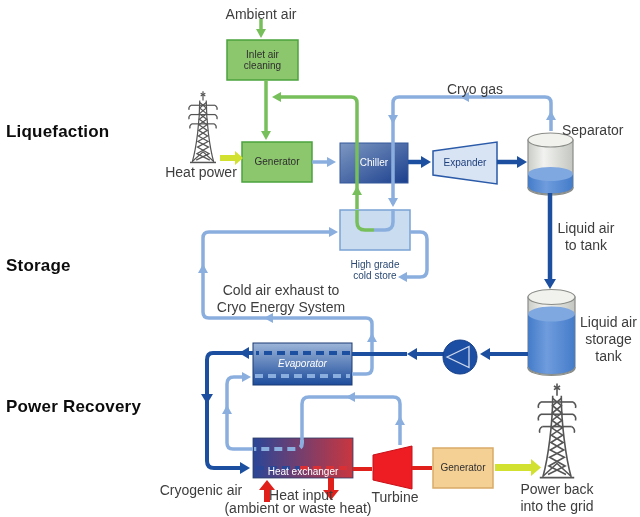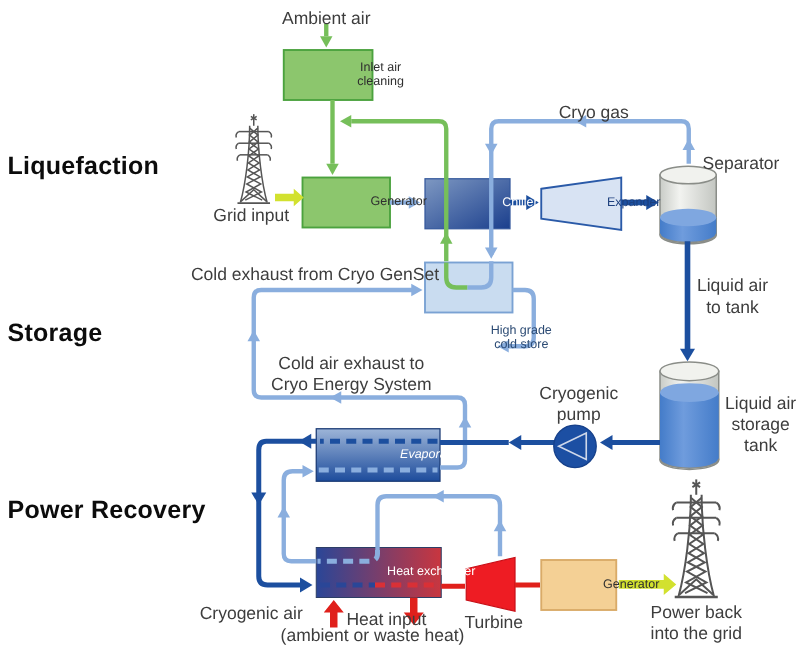--- a/index.html
+++ b/index.html
@@ -2,24 +2,24 @@
 <html><head>
 <meta charset="utf-8">
 <style>
   html,body{margin:0;padding:0;background:#fff;}
   .canvas{position:relative;width:640px;height:517px;background:#fff;overflow:hidden;
           font-family:"Liberation Sans", sans-serif;}
   .canvas svg{position:absolute;left:0;top:0;}
   .lbl{position:absolute;font-size:14px;line-height:1.2;color:#3d3d3d;
        text-align:center;white-space:pre-line;}
   .lbl.left{text-align:left;}
-  .section{position:absolute;font-size:20px;font-weight:bold;color:#0c0c0c;
+  .section{position:absolute;font-size:17px;font-weight:bold;color:#0c0c0c;
            white-space:nowrap;letter-spacing:0.2px;}
   .boxlbl{position:absolute;display:flex;align-items:center;justify-content:center;
-          font-size:10px;line-height:1.15;text-align:center;white-space:pre-line;color:#2f2f2f;padding-left:42px;}
+          font-size:10px;line-height:1.15;text-align:center;white-space:pre-line;color:#2f2f2f;}
   .boxlbl.white{color:#fff;}
   .boxlbl.navy{color:#1d3f7d;}
   .boxlbl.store{color:#2b4a73;}
 </style>
 </head>
 <body>
 
 <div class="canvas">
 <svg width="640" height="517" viewBox="0 0 640 517">
   <defs>
@@ -240,35 +240,32 @@
 <div class="section" style="left:6px;top:397px;">Power Recovery</div>
 
 <div class="boxlbl" style="left:227px;top:40px;width:71px;height:40px;">Inlet air
 cleaning</div>
 <div class="boxlbl" style="left:242px;top:142px;width:70px;height:40px;">Generator</div>
 <div class="boxlbl white" style="left:340px;top:143px;width:68px;height:40px;">Chiller</div>
 <div class="boxlbl navy" style="left:433px;top:142px;width:64px;height:42px;">Expander</div>
 <div class="boxlbl store" style="left:340px;top:210px;width:70px;height:40px;margin-top:40px;">High grade
 cold store</div>
 <div class="boxlbl white" style="left:253px;top:343px;width:99px;height:42px;font-style:italic;">Evaporator</div>
-<div class="boxlbl white" style="left:253px;top:438px;width:100px;height:40px;">Heat exchanger</div>
+<div class="boxlbl white" style="left:253px;top:452px;width:100px;height:40px;">Heat exchanger</div>
 <div class="boxlbl" style="left:433px;top:448px;width:60px;height:40px;">Generator</div>
 
 <div class="lbl" style="left:211px;top:6px;width:100px;">Ambient air</div>
-<div class="lbl" style="left:151px;top:164px;width:100px;">Grid input</div>
+<div class="lbl" style="left:151px;top:164px;width:100px;">Heat power</div>
 <div class="lbl" style="left:425px;top:81px;width:100px;">Cryo gas</div>
 <div class="lbl left" style="left:562px;top:122px;width:75px;">Separator</div>
 <div class="lbl" style="left:546px;top:220px;width:80px;">Liquid air
 to tank</div>
 <div class="lbl" style="left:577px;top:314px;width:63px;">Liquid air
 storage tank</div>
-<div class="lbl" style="left:423px;top:306px;width:80px;">Cryogenic
-pump</div>
-<div class="lbl" style="left:152px;top:211px;width:200px;">Cold exhaust from Cryo GenSet</div>
 <div class="lbl" style="left:181px;top:282px;width:200px;">Cold air exhaust to
 Cryo Energy System</div>
 <div class="lbl" style="left:151px;top:482px;width:100px;">Cryogenic air</div>
-<div class="lbl" style="left:261px;top:487px;width:80px;text-align:right;">Heat input</div>
+<div class="lbl" style="left:261px;top:487px;width:80px;">Heat input</div>
 <div class="lbl" style="left:208px;top:500px;width:180px;">(ambient or waste heat)</div>
 <div class="lbl" style="left:355px;top:489px;width:80px;">Turbine</div>
 <div class="lbl" style="left:507px;top:481px;width:100px;">Power back
 into the grid</div>
 </div>
 
 </body></html>

